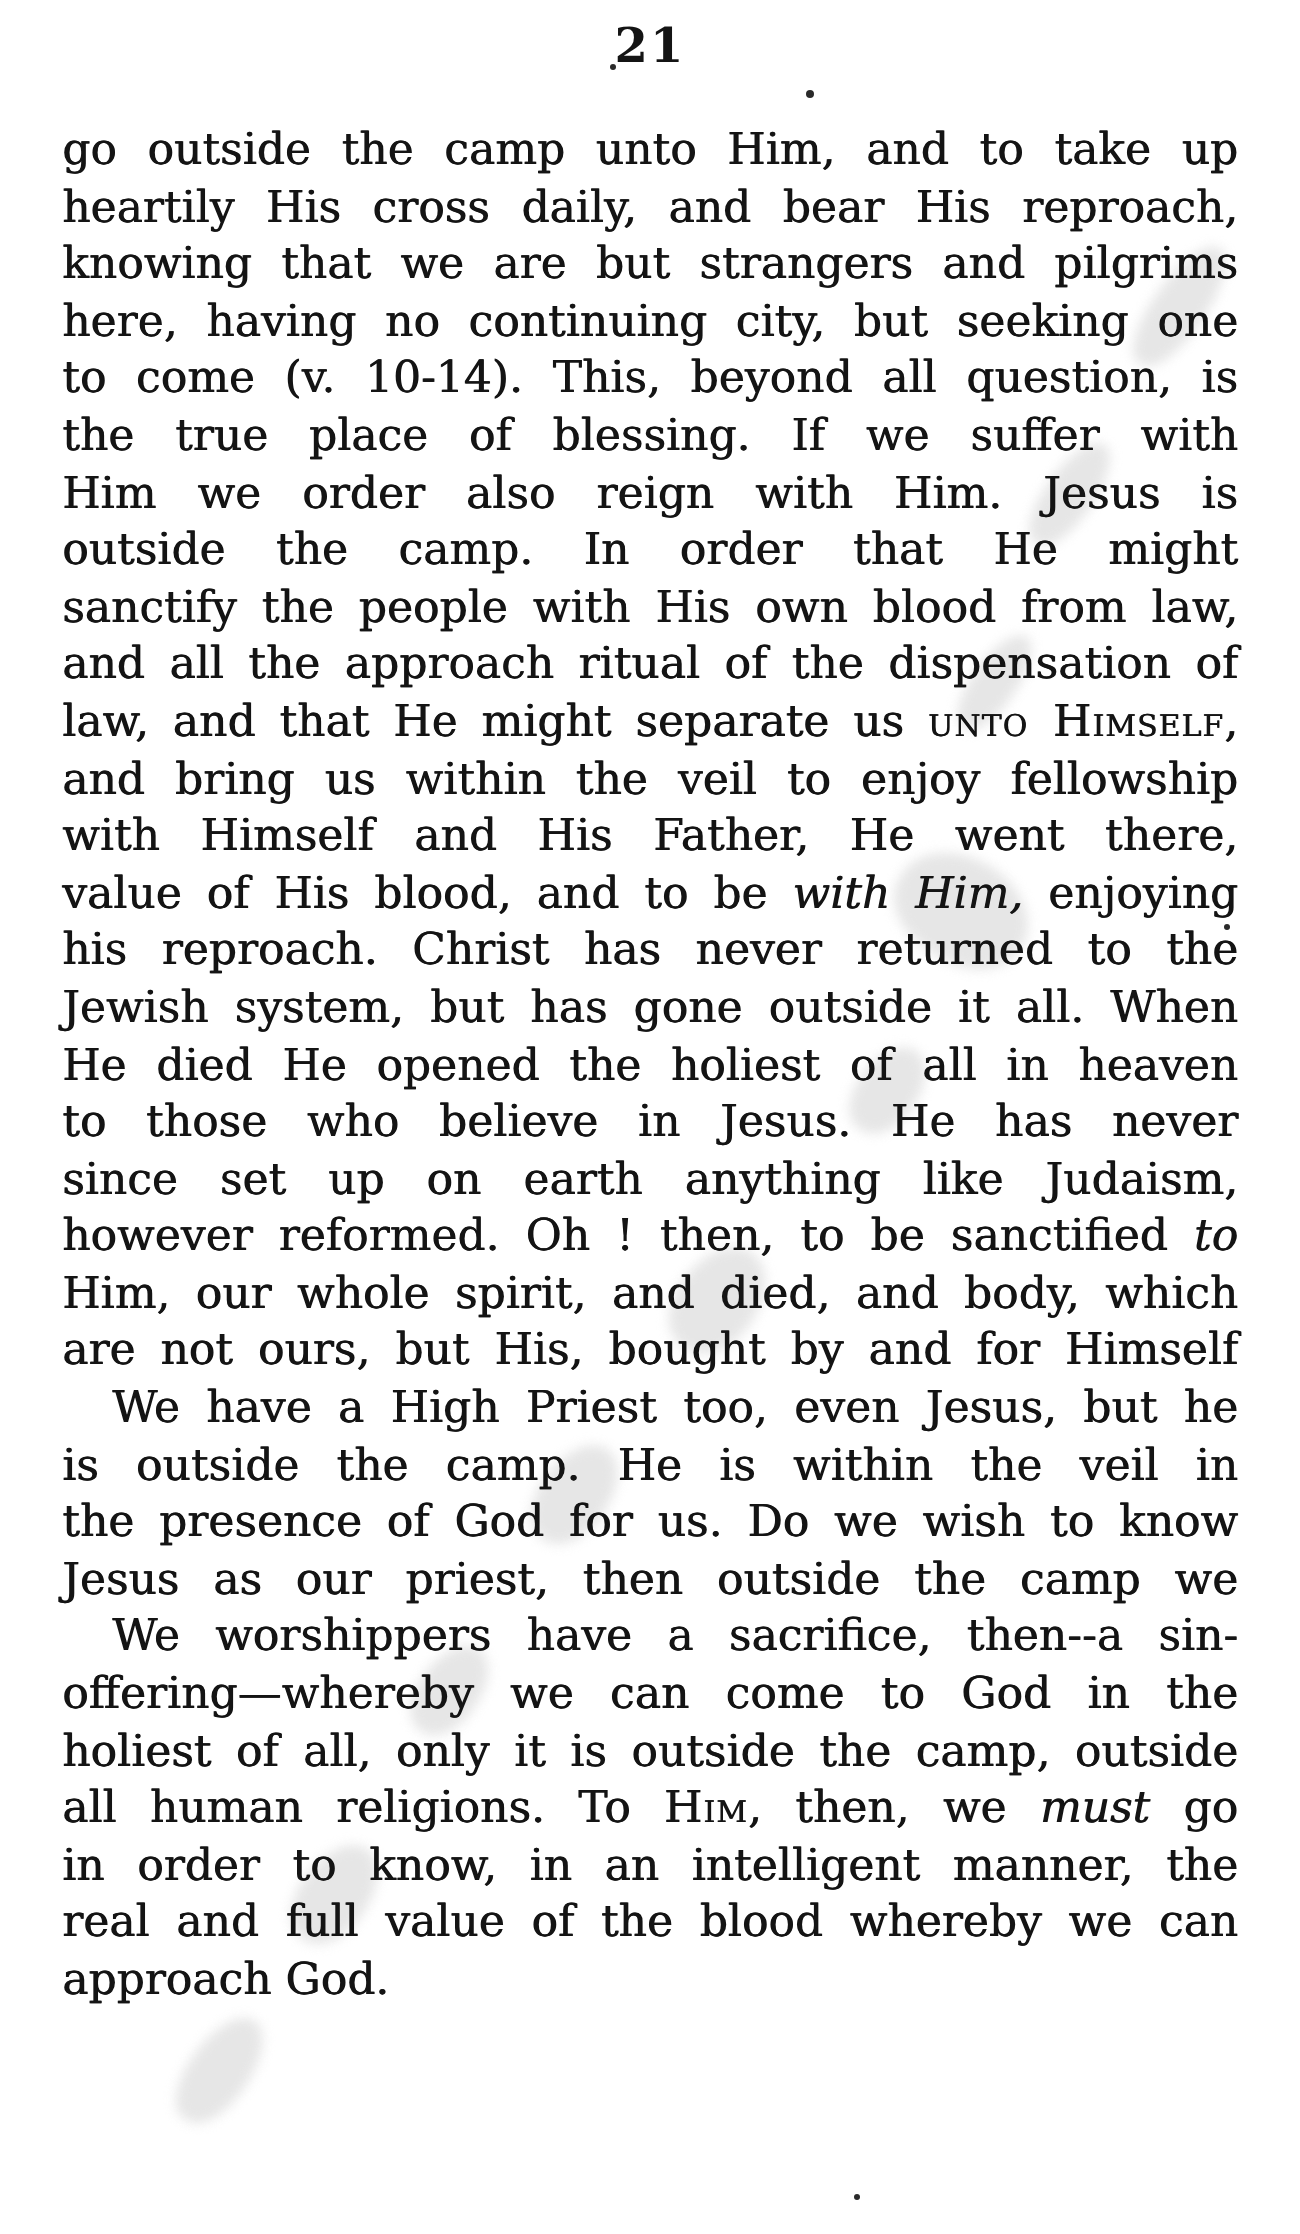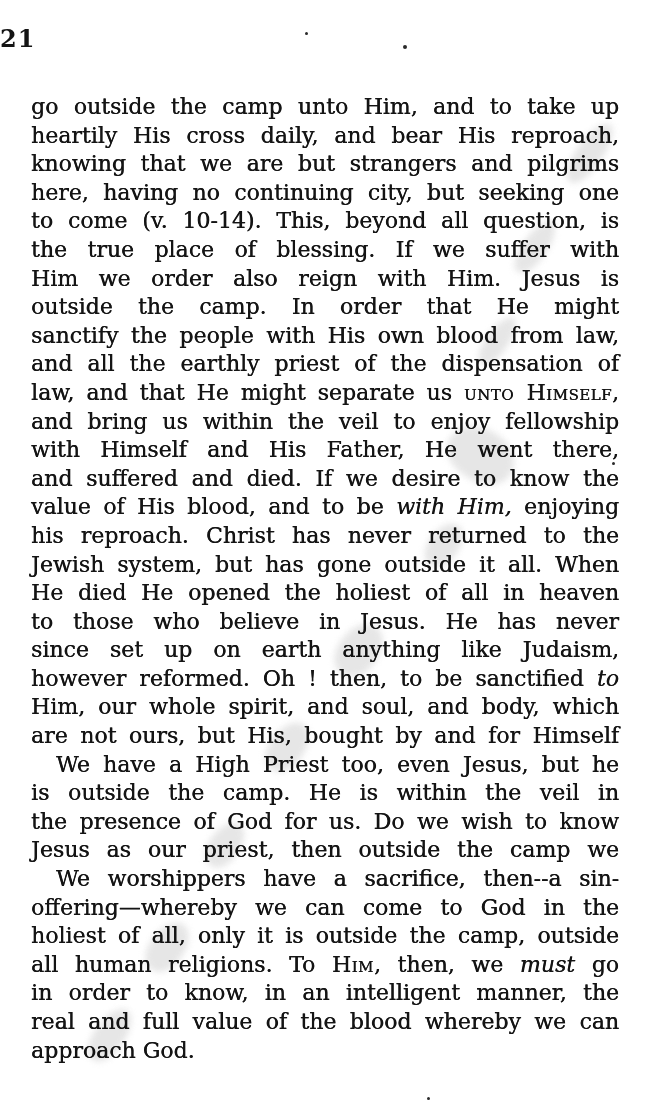--- a/index.html
+++ b/index.html
@@ -15,30 +15,30 @@
     font-family: "DejaVu Serif", serif;
     color: #141414;
   }
   .page {
     position: relative;
     width: 650px;
     height: 1117px;
     background: #ffffff;
   }
   .pageno {
-    text-align: left;
+    text-align: center;
     font-weight: bold;
     font-size: 24px;
-    padding-top: 24px;
+    padding-top: 8px;
     letter-spacing: 1px;
     position: relative;
     z-index: 2;
   }
   .text-block {
-    margin: 40px 31px 0 31px;
+    margin: 25px 31px 0 31px;
     font-size: 22px;
     line-height: 28.6px;
     position: relative;
     z-index: 2;
     text-shadow: 0.35px 0 0 #141414;
   }
   .para { margin: 0; }
   .line {
     text-align: justify;
     text-align-last: justify;
@@ -101,33 +101,32 @@
       <div class="para">
         <div class="line"><span>go outside the camp unto Him, and to take up</span></div>
         <div class="line"><span>heartily His cross daily, and bear His reproach,</span></div>
         <div class="line"><span>knowing that we are but strangers and pilgrims</span></div>
         <div class="line"><span>here, having no continuing city, but seeking one</span></div>
         <div class="line"><span>to come (v. 10-14).  This, beyond all question, is</span></div>
         <div class="line"><span>the true place of blessing.  If we suffer with</span></div>
         <div class="line"><span>Him we order also reign with Him.  Jesus is</span></div>
         <div class="line"><span>outside the camp.  In order that He might</span></div>
         <div class="line"><span>sanctify the people with His own blood from law,</span></div>
-        <div class="line"><span>and all the earthly priest of the dispensation of</span></div>
+        <div class="line"><span>and all the approach ritual of the dispensation of</span></div>
         <div class="line"><span>law, and that He might separate us </span><span class="sc">unto Himself</span><span>,</span></div>
         <div class="line"><span>and bring us within the veil to enjoy fellowship</span></div>
         <div class="line"><span>with Himself and His Father, He went there,</span></div>
-        <div class="line"><span>and suffered and died.  If we desire to know the</span></div>
         <div class="line"><span>value of His blood, and to be </span><i>with Him,</i><span> enjoying</span></div>
         <div class="line"><span>his reproach.  Christ has never returned to the</span></div>
         <div class="line"><span>Jewish system, but has gone outside it all.  When</span></div>
         <div class="line"><span>He died He opened the holiest of all in heaven</span></div>
         <div class="line"><span>to those who believe in Jesus.  He has never</span></div>
         <div class="line"><span>since set up on earth anything like Judaism,</span></div>
         <div class="line"><span>however reformed.  Oh ! then, to be sanctified </span><i>to</i></div>
-        <div class="line"><span>Him, our whole spirit, and soul, and body, which</span></div>
+        <div class="line"><span>Him, our whole spirit, and died, and body, which</span></div>
         <div class="line"><span>are not ours, but His, bought by and for Himself</span></div>
       </div>
       <div class="para indent">
         <div class="line"><span>We have a High Priest too, even Jesus, but he</span></div>
         <div class="line"><span>is outside the camp.  He is within the veil in</span></div>
         <div class="line"><span>the presence of God for us.  Do we wish to know</span></div>
         <div class="line"><span>Jesus as our priest, then outside the camp we</span></div>
       </div>
       <div class="para indent">
         <div class="line"><span>We worshippers have a sacrifice, then--a sin-</span></div>

